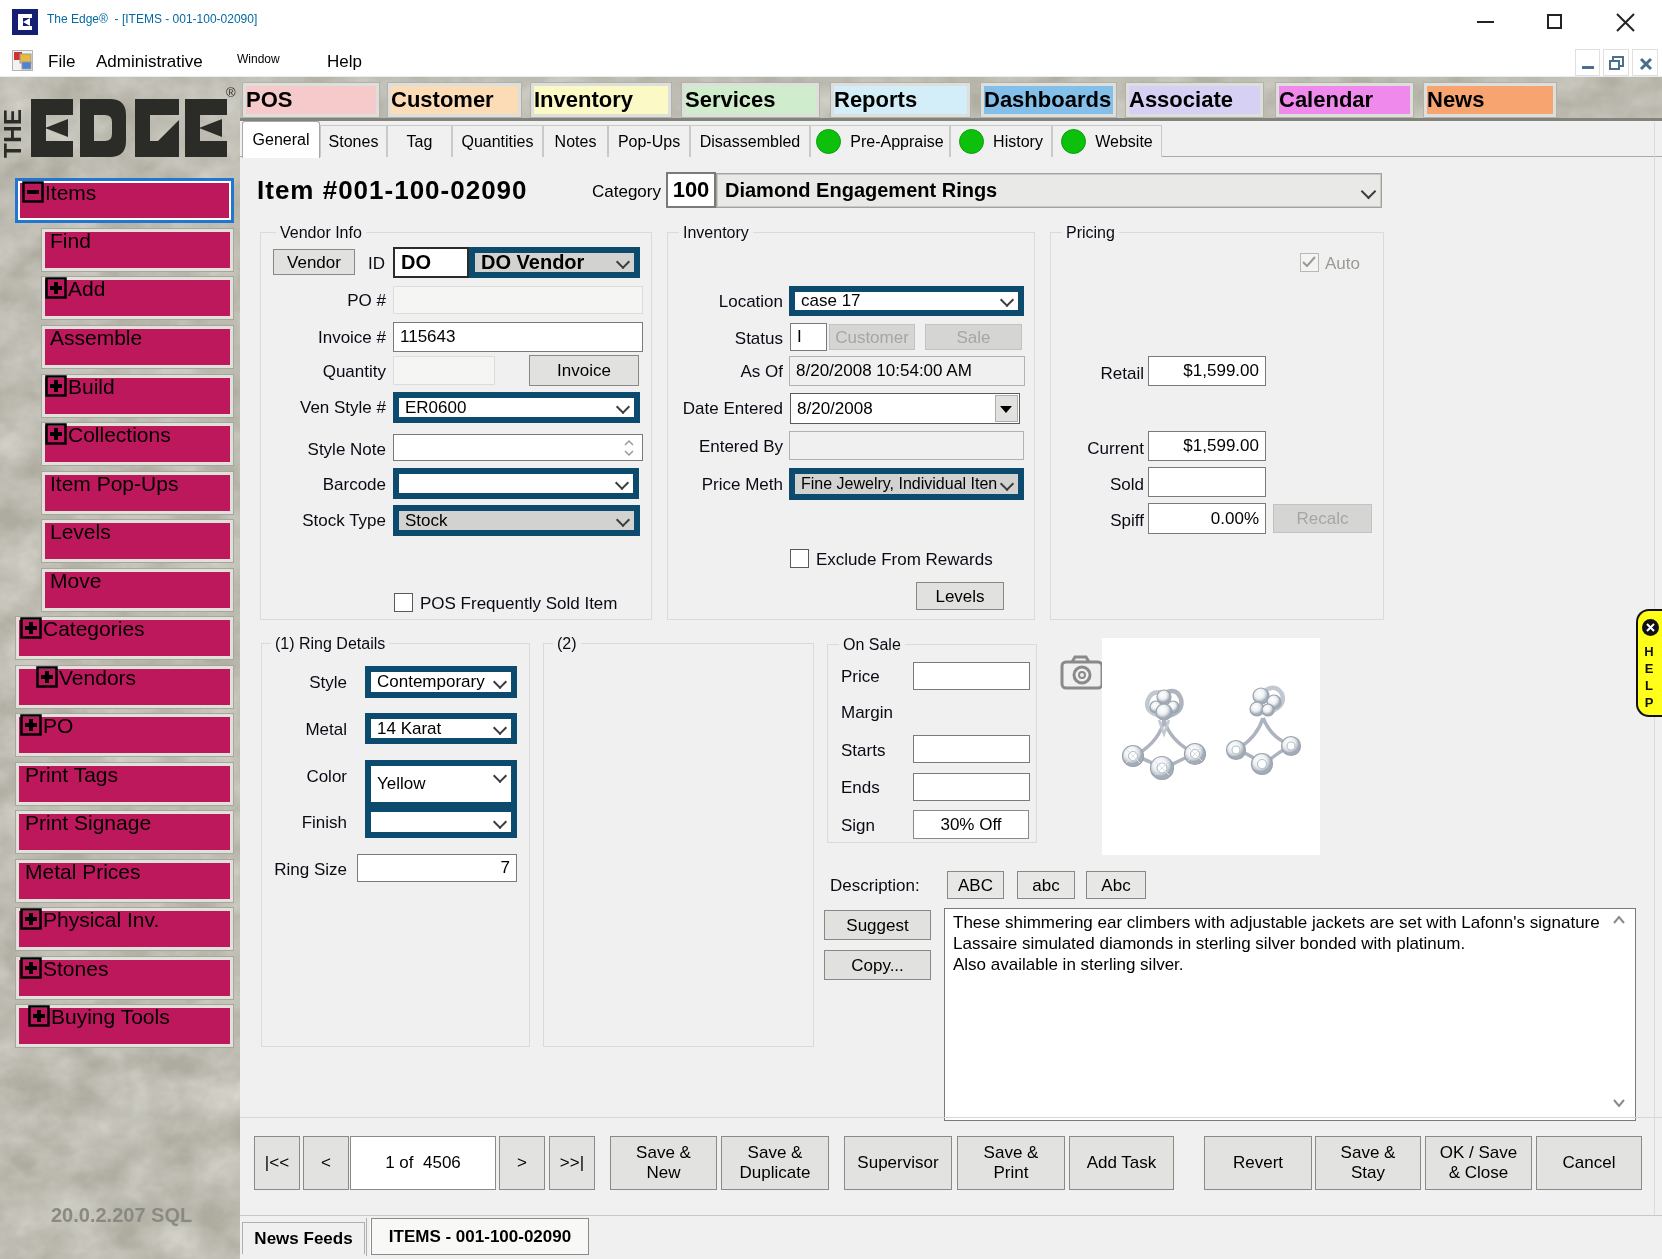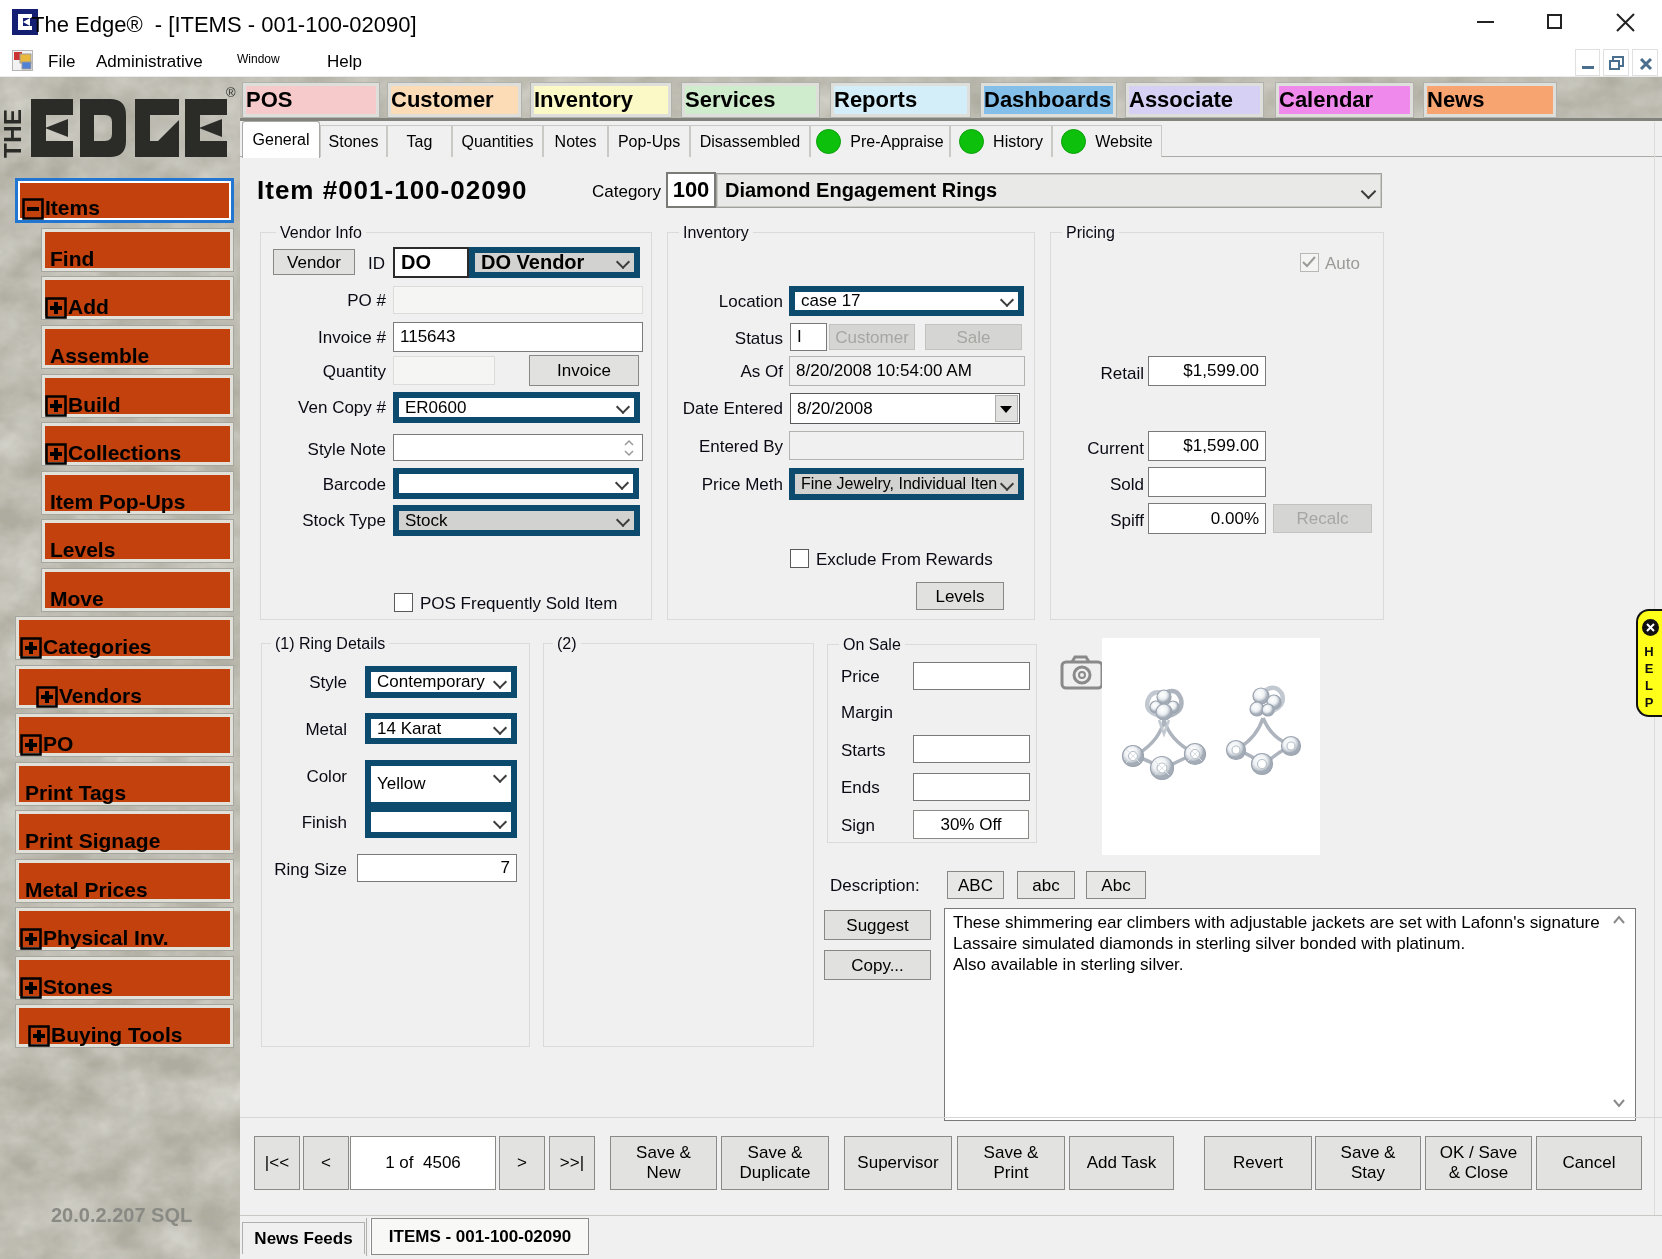--- a/index.html
+++ b/index.html
@@ -12,38 +12,38 @@
 .dis{background:#f5f5f3;border-color:#dcdcda}
 .dis2{background:#f0f0f0;border-color:#b2b2ae}
 .btn{position:absolute;background:#e1e1e0;border:1px solid #888884;font-size:17px;color:#000;display:flex;align-items:center;justify-content:center;box-sizing:border-box;text-align:center;line-height:19px}
 .btnd{background:#d5d5d3;color:#a6a6a2;border-color:#c2c2be}
 .grp{position:absolute;border:1px solid #dadad8;box-sizing:border-box}
 .gt{position:absolute;font-size:16px;color:#0a0a14;background:#f0f0f0;padding:0 4px;white-space:nowrap;line-height:17px}
 .chv{position:absolute;width:8px;height:8px;border-right:2px solid #3c3c3c;border-bottom:2px solid #3c3c3c;transform:rotate(45deg)}
 .combo{position:absolute;background:#fff;border:6px solid #0c4a6e;font-size:17px;display:flex;align-items:center;padding:0 24px 0 6px;box-sizing:border-box;overflow:hidden;white-space:nowrap}
 .combod{background:#d2d2d0}
 .cb{position:absolute;width:19px;height:19px;background:#fff;border:1px solid #5a5a5a;box-sizing:border-box}
-.sb{position:absolute;left:15px;width:219px;height:44px;background:#c2410c;border:1px solid #a6a6a0;box-shadow:inset 0 0 0 3px #e1e1da;display:flex;align-items:flex-end;font-weight:bold;font-size:21px;color:#000;box-sizing:border-box;padding-left:8px}
+.sb{position:absolute;left:15px;width:219px;height:44px;background:#be185d;border:1px solid #a6a6a0;box-shadow:inset 0 0 0 3px #e1e1da;display:flex;align-items:flex-start;font-weight:normal;font-size:21px;color:#000;box-sizing:border-box;padding-left:8px}
 .sb.sub{left:41px;width:193px}
 .mt{position:absolute;top:82px;height:36px;border:1px solid #b2b2ac;box-shadow:inset 0 0 0 3px #dededa;display:flex;align-items:center;padding-left:3px;font-weight:bold;font-size:22px;box-sizing:border-box;color:#000}
 .st{position:absolute;top:125px;height:32px;background:#f0f0f0;border:1px solid #c9c9c5;border-bottom:none;display:flex;align-items:center;justify-content:center;font-size:16px;box-sizing:border-box;color:#000}
 .gdot{width:23px;height:23px;border-radius:50%;background:#0cc00c;border:1px solid #0aa00a;margin-right:9px}
 .bb{position:absolute;top:1136px;height:54px;background:#e2e2e0;border:1px solid #8a8a86;font-size:17px;display:flex;align-items:center;justify-content:center;text-align:center;line-height:20px;box-sizing:border-box}
 </style>
 </head>
 <body>
 
 <div class="abs" style="left:0;top:0;width:1662px;height:44px;background:#fff"></div>
 <div class="abs" style="left:12px;top:9px;width:26px;height:26px;background:#141f73">
  <svg width="26" height="26" viewBox="0 0 26 26">
       <path d="M6 5h14v4h-9v8h9v4H6z" fill="#fff"></path>
       <path d="M18 9l-7 4 7 4z" fill="#fff"></path>
     </svg>
 </div>
-<div class="abs" style="left:31px;top:12px;font-size:22px;color:#000000">The Edge®&nbsp; - [ITEMS - 001-100-02090]</div>
+<div class="abs" style="left:47px;top:12px;font-size:12px;color:#0369a1">The Edge®&nbsp; - [ITEMS - 001-100-02090]</div>
 <div class="abs" style="left:1477px;top:21px;width:17px;height:2px;background:#222"></div>
 <div class="abs" style="left:1547px;top:14px;width:15px;height:15px;border:2px solid #222;box-sizing:border-box"></div>
 <svg class="abs" style="left:1616px;top:13px" width="19" height="19">
     <path d="M1 1 L18 18 M18 1 L1 18" stroke="#222" stroke-width="2"></path>
   </svg>
 
 <div class="abs" style="left:0;top:44px;width:1662px;height:33px;background:#fff;border-bottom:1px solid #ececea;box-sizing:border-box"></div>
 <div class="abs" style="left:12px;top:50px;width:21px;height:21px">
  <svg width="21" height="21">
       <rect x="0.5" y="0.5" width="20" height="20" fill="#f2f2f2" stroke="#b5b5b5"></rect>
@@ -197,21 +197,21 @@
 <div class="inp" style="left:393px;top:247px;width:76px;height:31px;border:2px solid #2b2b2b;font-weight:bold;font-size:20px">DO</div>
 <div class="combo combod" style="left:469px;top:247px;width:171px;height:31px;font-weight:bold;font-size:20px">DO Vendor</div>
 <div class="chv" style="left:618px;top:257px"></div>
 <div class="lblr" style="left:266px;top:291px;width:120px">PO #</div>
 <div class="inp dis" style="left:393px;top:286px;width:250px;height:28px"></div>
 <div class="lblr" style="left:266px;top:328px;width:120px">Invoice #</div>
 <div class="inp" style="left:393px;top:322px;width:250px;height:30px">115643</div>
 <div class="lblr" style="left:266px;top:362px;width:120px">Quantity</div>
 <div class="inp dis" style="left:393px;top:356px;width:102px;height:29px"></div>
 <div class="btn" style="left:529px;top:355px;width:110px;height:31px">Invoice</div>
-<div class="lblr" style="left:266px;top:398px;width:120px">Ven Copy #</div>
+<div class="lblr" style="left:266px;top:398px;width:120px">Ven Style #</div>
 <div class="combo" style="left:393px;top:392px;width:247px;height:31px">ER0600</div>
 <div class="chv" style="left:618px;top:402px"></div>
 <div class="lblr" style="left:266px;top:440px;width:120px">Style Note</div>
 <div class="inp" style="left:393px;top:434px;width:250px;height:27px"></div>
 <svg class="abs" style="left:623px;top:438px" width="12" height="20">
     <path d="M2 7 L6 3 L10 7" fill="none" stroke="#999" stroke-width="1.5"></path>
     <path d="M2 13 L6 17 L10 13" fill="none" stroke="#999" stroke-width="1.5"></path>
   </svg>
 <div class="lblr" style="left:266px;top:475px;width:120px">Barcode</div>
 <div class="combo" style="left:393px;top:468px;width:246px;height:31px"></div>

